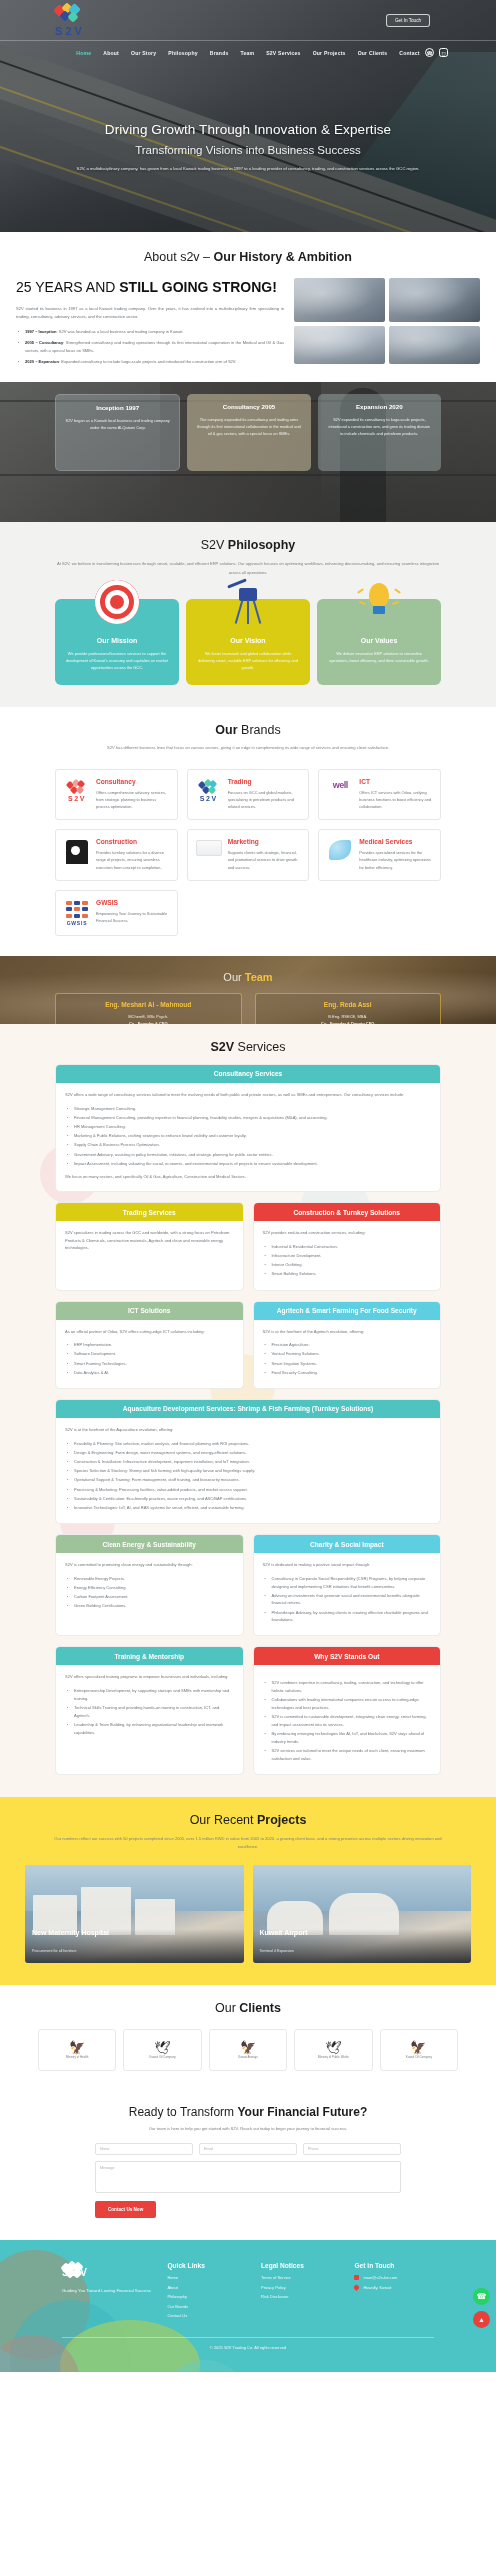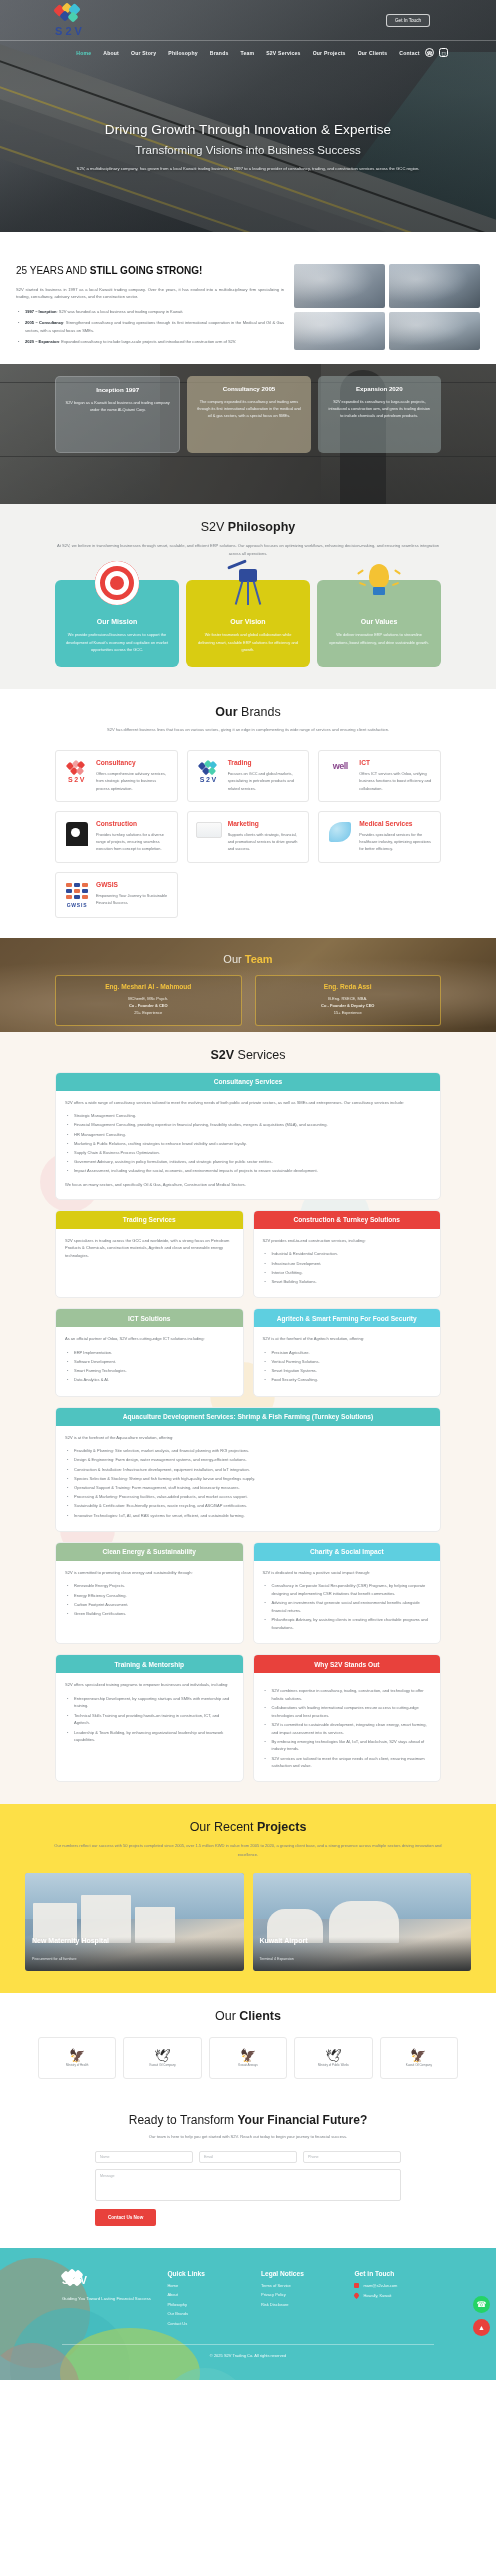--- a/index.html
+++ b/index.html
@@ -48,21 +48,21 @@
   .hero-copy h1{color:#fff;font-size:13.5px;font-weight:400;letter-spacing:.1px;text-shadow:0 1px 3px rgba(0,0,0,.4)}
   .hero-copy h2{color:#eef1f2;font-size:11.5px;font-weight:400;margin-top:7px;text-shadow:0 1px 3px rgba(0,0,0,.4)}
   .hero-copy p{color:#e9ecee;font-size:4.2px;line-height:1.85;margin:9px 24px 0;text-shadow:0 1px 2px rgba(0,0,0,.5)}
 
   
   .about{background:#fff;padding:18px 0 14px}
   .sec-title{text-align:center;font-size:12.5px;font-weight:400;color:#1d1d1d}
   .sec-title b{font-weight:bold}
   .about-grid{display:flex;gap:10px;padding:14px 16px 0}
   .about-left{flex:1}
-  .about-left h3{font-size:10px;font-weight:400;line-height:1.35;color:#111}
+  .about-left h3{font-size:14px;font-weight:400;line-height:1.35;color:#111}
   .about-left h3 b{font-weight:bold}
   .about-left p{font-size:4.1px;line-height:1.95;color:#6b7075;margin-top:8px;text-align:justify}
   .about-left ul{margin:7px 0 0 9px}
   .about-left li{font-size:4.05px;line-height:1.95;color:#6b7075;margin-bottom:3px;list-style:none;position:relative;text-align:justify}
   .about-left li:before{content:"▪";position:absolute;left:-7px;color:#8b9096;font-size:4px}
   .about-left li b{color:#232a31}
   .about-right{width:186px;display:grid;grid-template-columns:1fr 1fr;grid-gap:4px;align-content:start}
   .ph{border-radius:2px;overflow:hidden;position:relative}
   .ph.a{height:44px;background:linear-gradient(140deg,#cfd6dd,#8e9aa6 55%,#5f6c79)}
   .ph.b{height:44px;background:linear-gradient(140deg,#b9c4cf,#7d8b98 60%,#49555f)}
@@ -130,21 +130,21 @@
   .minilogo .wd{font-size:7px;font-weight:bold;letter-spacing:1.6px;margin-top:1px}
   .odoo{font-size:9px;font-weight:bold;color:#8b4a8f;letter-spacing:-.5px}
   .constr{width:22px;height:24px;background:#1d1d1d;border-radius:3px 3px 0 0;position:relative}
   .constr:after{content:"";position:absolute;left:5px;top:6px;width:9px;height:9px;border-radius:50%;background:#fff}
   .mkt{width:26px;height:16px;background:linear-gradient(180deg,#fafafa,#eceff1);border:.5px solid #e0e0e0;border-radius:2px}
   .leaf{width:22px;height:20px;background:radial-gradient(circle at 35% 35%,#bfe6f5,#6fc3e8);border-radius:60% 10% 60% 10%}
   .gwsis .grid5{width:22px;height:18px;display:grid;grid-template-columns:repeat(3,1fr);grid-gap:1.4px}
   .gwsis .grid5 b{display:block;width:100%;height:4px;border-radius:1px}
 
   
-  .team{position:relative;height:94px;overflow:hidden;background:linear-gradient(140deg,#8a6f4e 0%,#a58860 30%,#c9a974 55%,#8d7149 80%,#5c4a31 100%)}
+  .team{position:relative;height:68px;overflow:hidden;background:linear-gradient(140deg,#8a6f4e 0%,#a58860 30%,#c9a974 55%,#8d7149 80%,#5c4a31 100%)}
   .team .hands{position:absolute;inset:0;background:
     radial-gradient(ellipse at 20% 70%,rgba(228,197,160,.85),transparent 45%),
     radial-gradient(ellipse at 78% 60%,rgba(232,202,165,.8),transparent 45%),
     radial-gradient(ellipse at 50% 95%,rgba(210,178,138,.7),transparent 50%)}
   .team .scrim{position:absolute;inset:0;background:rgba(55,42,24,.45)}
   .team h2{position:relative;z-index:3;text-align:center;padding-top:15px;color:#e9e6dd;font-size:11px;font-weight:400}
   .team h2 b{color:#f2c23e;font-weight:bold}
   .tcards{position:relative;z-index:3;display:flex;gap:13px;padding:10px 55px 0}
   .tcards .tc{flex:1;border:.6px solid rgba(242,194,62,.55);border-radius:3px;padding:7px 6px 9px;text-align:center;background:rgba(60,48,28,.18)}
   .tcards .tc h4{color:#f2c23e;font-size:6.6px;font-weight:bold;margin-bottom:5px}
@@ -271,20 +271,23 @@
     </nav>
 
     <div class="hero-copy">
       <h1>Driving Growth Through Innovation &amp; Expertise</h1>
       <h2>Transforming Visions into Business Success</h2>
       <p>S2V, a multidisciplinary company, has grown from a local Kuwaiti trading business in 1997 to a leading provider of consultancy, trading, and construction services across the GCC region.</p>
     </div>
   </section>
 
   <section class="about">
+    <div class="sec-title">
+      <span>About s2v – </span><b>Our History &amp; Ambition</b>
+    </div>
     <div class="about-grid">
       <div class="about-left">
         <h3>
           <span>25 YEARS AND </span><b>STILL GOING STRONG!</b>
         </h3>
         <p>S2V started its business in 1997 as a local Kuwaiti trading company. Over the years, it has evolved into a multidisciplinary firm specializing in trading, consultancy, advisory services, and the construction sector.</p>
         <ul>
           <li><b>1997 – Inception</b><span>: S2V was founded as a local business and trading company in Kuwait.</span></li>
           <li><b>2005 – Consultancy</b><span>: Strengthened consultancy and trading operations through its first international cooperation in the Medical and Oil &amp; Gas sectors, with a special focus on SMEs.</span></li>
           <li><b>2020 – Expansion</b><span>: Expanded consultancy to include large-scale projects and introduced the construction arm of S2V.</span></li>

